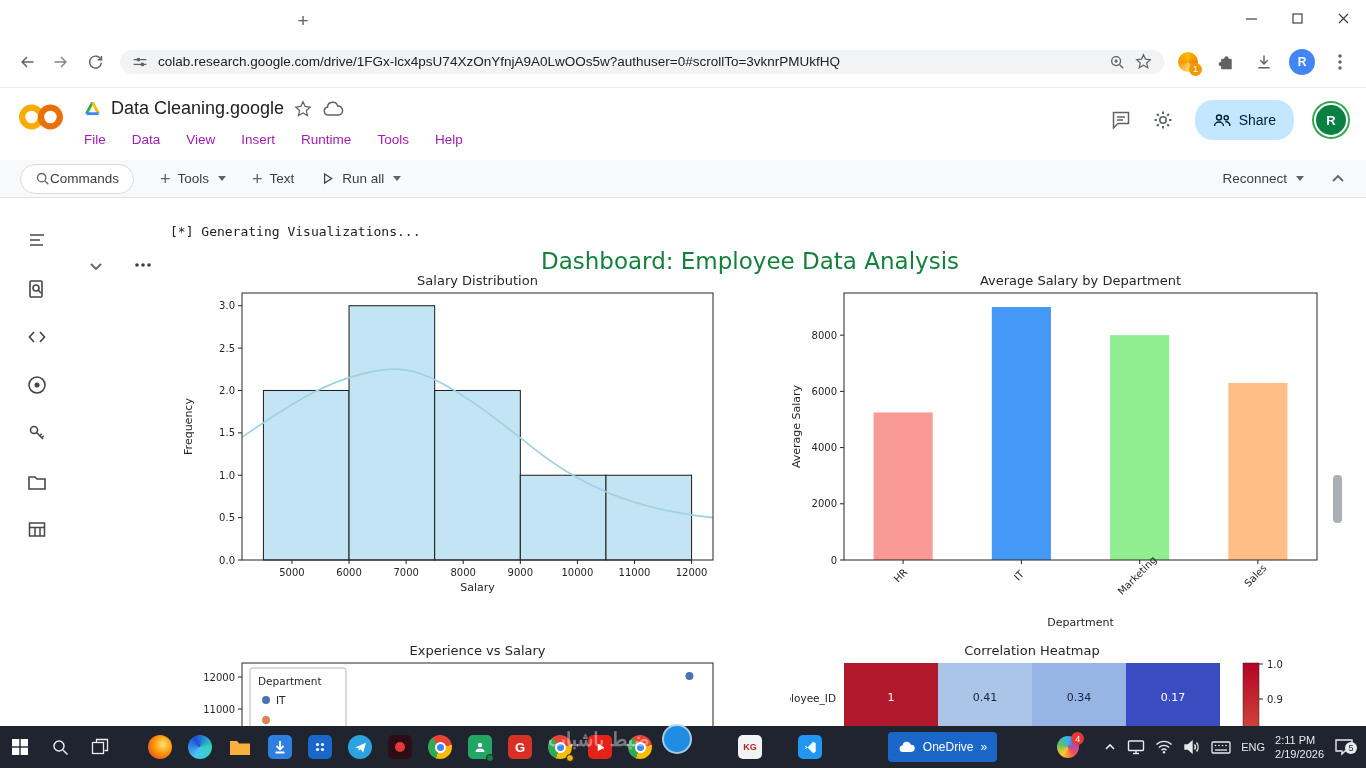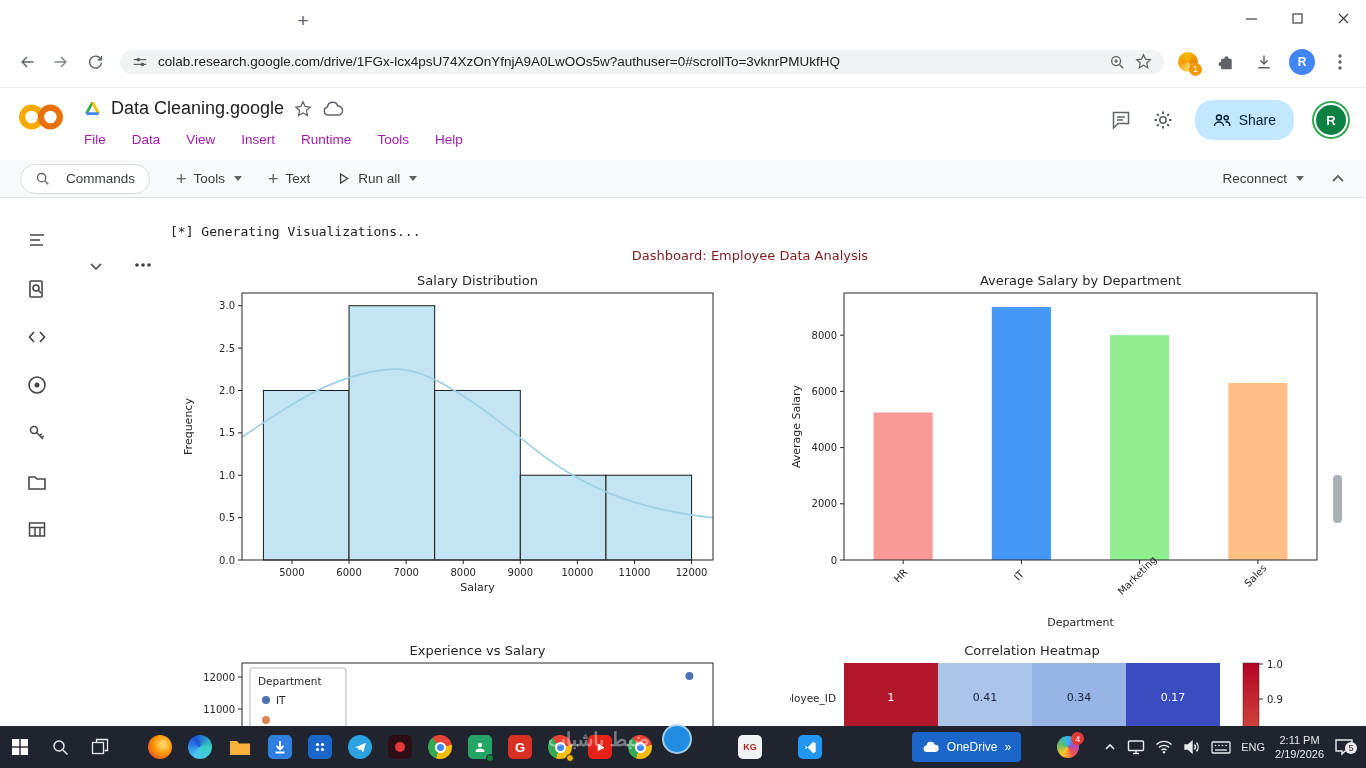--- a/index.html
+++ b/index.html
@@ -48,59 +48,59 @@
   .share-btn{height:40px;padding:0 18px;border-radius:18px;background:#c2e7ff;color:#001d35;
              display:flex;align-items:center;gap:8px;font-size:14px}
   .colab-avatar{width:30px;height:30px;border-radius:50%;background:#0b8043;color:#fff;font-size:13px;
                 font-weight:bold;display:flex;align-items:center;justify-content:center;
                 box-shadow:0 0 0 2px #fff,0 0 0 4px #34a853}
 
   
   .toolbar{position:absolute;top:160px;left:0;right:0;height:38px;background:#f7f9fa;
            border-bottom:1px solid #e0e3e6;display:flex;align-items:center;padding:0 20px;gap:26px}
   .commands-chip{height:30px;padding:0 14px;background:#fff;border:1px solid #dadce0;border-radius:15px;
-                 display:flex;align-items:center;gap:16px;font-size:13.5px;color:#3c4043}
+                 display:flex;align-items:center;gap:0;font-size:13.5px;color:#3c4043}
   .tb-btn{display:flex;align-items:center;gap:7px;font-size:13.5px;color:#3c4043}
   .caret{width:0;height:0;border-left:4px solid transparent;border-right:4px solid transparent;
          border-top:5px solid #5f6368;margin-left:2px}
   .toolbar .spacer{flex:1}
   .plus{font-size:18px;color:#5f6368;line-height:1}
 
   
   .content{position:absolute;top:198px;left:0;width:1366px;height:528px;background:#fff;overflow:hidden}
   .s-icon{position:absolute;left:26px}
   .cell-chevron{position:absolute;left:88px;top:60px}
   .cell-dots{position:absolute;left:134px;top:64px}
   .output-line{position:absolute;left:170px;top:26px;font-family:"DejaVu Sans Mono",monospace;
                font-size:13px;color:#202124}
   .dash-title{position:absolute;left:180px;top:50px;width:1140px;text-align:center;
-              font-family:"DejaVu Sans",sans-serif;font-size:13px;color:#7f1d1d}
+              font-family:"DejaVu Sans",sans-serif;font-size:23px;color:#15803d}
   .chart{position:absolute}
   #chart1{left:178px;top:74px}
   #chart2{left:790px;top:74px}
   #chart3{left:178px;top:442px}
   #chart4{left:790px;top:442px}
   .scroll-thumb{position:absolute;right:24px;top:277px;width:9px;height:48px;background:#aab0b5;border-radius:4px}
 
   
   .taskbar{position:absolute;left:0;bottom:0;width:1366px;height:42px;background:#1f242e;
            display:flex;align-items:center;z-index:5}
   .tb-left{display:flex;align-items:center;height:42px}
   .tb-icon{width:40px;height:42px;display:flex;align-items:center;justify-content:center;position:relative}
   .ci{width:24px;height:24px;border-radius:50%;display:flex;align-items:center;justify-content:center}
   .sq{width:24px;height:24px;border-radius:5px;display:flex;align-items:center;justify-content:center}
   .ci.chrome{background:conic-gradient(from -40deg,#ea4335 0 120deg,#fbbc05 0 240deg,#34a853 0 360deg)}
   .chrome-inner{width:11px;height:11px;border-radius:50%;background:#4285f4;border:2.5px solid #fff}
   .badge-dot{position:absolute;right:6px;bottom:6px;width:8px;height:8px;border-radius:50%;border:1px solid #1f242e}
   .tb-right{margin-left:auto;display:flex;align-items:center;gap:10px;padding-right:8px;height:42px}
   .onedrive-pill{height:30px;padding:0 10px;border-radius:4px;background:#1b66c9;color:#fff;
-                 display:flex;align-items:center;gap:7px;font-size:12px;margin-right:26px}
+                 display:flex;align-items:center;gap:7px;font-size:12px;margin-right:50px}
   .tray-item{position:relative;display:flex;align-items:center;justify-content:center}
   .tray-text{color:#e8eaed;font-size:11px}
-  .clock{color:#e8eaed;font-size:11px;text-align:center;line-height:14px}
+  .clock{color:#e8eaed;font-size:11px;text-align:left;line-height:14px}
   .hidden-icon{width:22px;height:22px;border-radius:50%;
                background:conic-gradient(#29b6f6,#ab47bc,#ef5350,#ffca28,#66bb6a,#29b6f6)}
   .mini-badge{position:absolute;right:-5px;top:-4px;min-width:13px;height:13px;border-radius:7px;background:#e53935;
               color:#fff;font-size:9px;display:flex;align-items:center;justify-content:center;padding:0 2px}
   .notif-badge{position:absolute;right:-3px;bottom:2px;min-width:12px;height:12px;border-radius:6px;background:#e8eaed;
                color:#1f242e;font-size:9px;display:flex;align-items:center;justify-content:center}
 
   
   .watermark{position:absolute;left:548px;top:724px;z-index:9;display:flex;align-items:center;gap:12px;pointer-events:none}
   .wm-text{font-size:19px;font-weight:bold;color:rgba(255,255,255,.4)}

